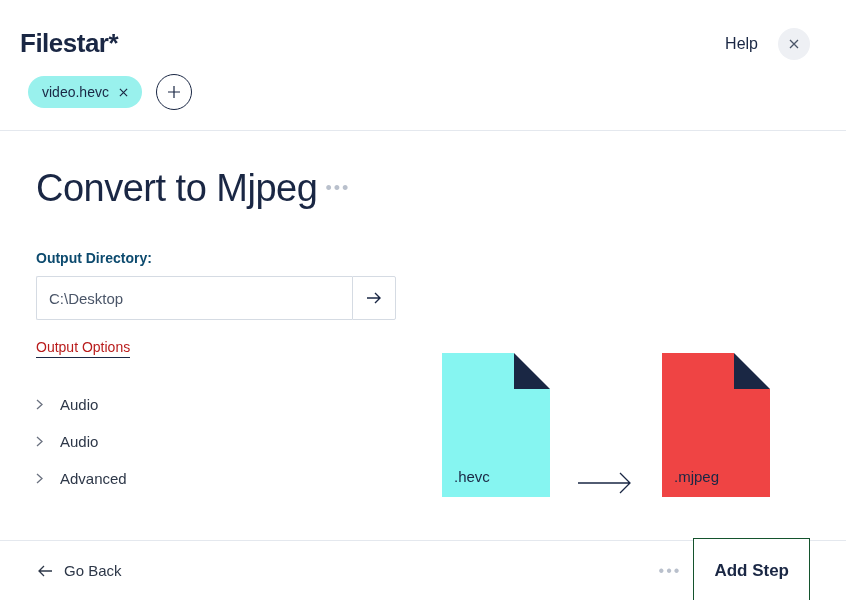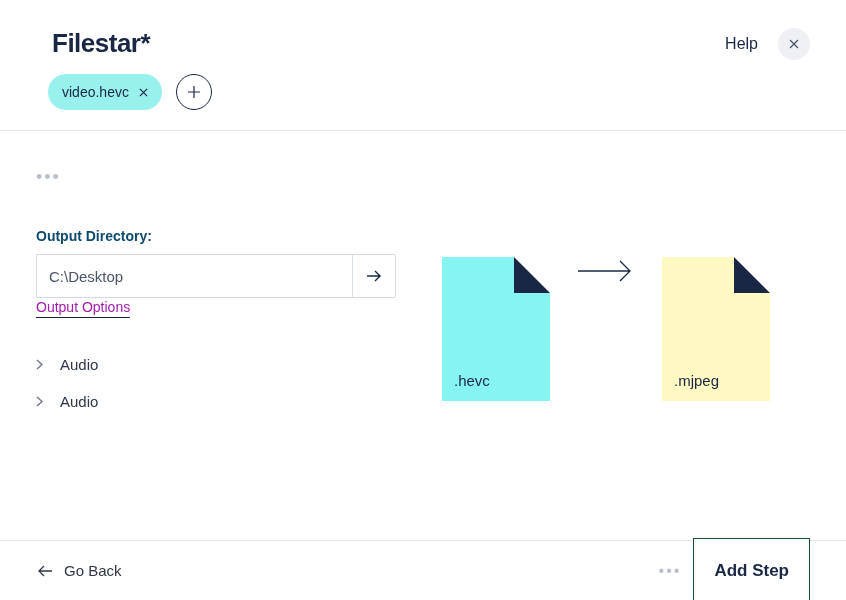--- a/index.html
+++ b/index.html
@@ -1,41 +1,41 @@
 <!DOCTYPE html>
 <html><head>
 <meta charset="utf-8">
 <style>
 * { box-sizing: border-box; margin: 0; padding: 0; }
 body { font-family: -apple-system, BlinkMacSystemFont, "Segoe UI", Arial, sans-serif; background: #fff; color: #1a2744; width: 846px; height: 600px; overflow: hidden; position: relative; }
-.header { padding: 28px 36px 14px 52px; display: flex; justify-content: space-between; align-items: flex-start; }
+.header { padding: 28px 36px 14px 20px; display: flex; justify-content: space-between; align-items: flex-start; }
 .logo { font-size: 26px; font-weight: 600; color: #1a2744; letter-spacing: -0.5px; }
 .header-right { display: flex; align-items: center; gap: 20px; justify-content: space-between; }
 .help-link { color: #1a2744; font-size: 16px; cursor: pointer; }
 .close-circle { width: 32px; height: 32px; border-radius: 50%; background: #eef0f4; display: flex; align-items: center; justify-content: center; cursor: pointer; font-size: 16px; color: #4a5568; }
-.file-row { padding: 0 36px 20px 48px; display: flex; gap: 14px; }
+.file-row { padding: 0 36px 20px 28px; display: flex; align-items: center; gap: 14px; }
 .file-chip { background: #99f1ed; color: #1a2744; border-radius: 18px; padding: 8px 14px; display: flex; align-items: center; gap: 10px; font-size: 14px; }
 .chip-close { font-size: 13px; cursor: pointer; color: #1a2744; }
 .add-circle { width: 36px; height: 36px; border-radius: 50%; border: 1px solid #1a2744; display: flex; align-items: center; justify-content: center; cursor: pointer; font-size: 18px; color: #1a2744; background: #fff; }
 .divider { height: 1px; background: #e4e8ee; width: 100%; }
 .content { padding: 36px 36px 20px 36px; display: flex; justify-content: space-between; }
 .left-col { flex: 1; max-width: 360px; }
 .page-title { font-size: 38px; font-weight: 400; color: #1a2744; display: flex; align-items: center; gap: 8px; letter-spacing: -0.5px; margin-bottom: 40px; }
 .title-dots { color: #b9c0cc; font-size: 18px; letter-spacing: 2px; }
 .field-label { font-size: 14px; font-weight: 600; color: #0c4a6e; margin-bottom: 10px; }
-.input-group { display: flex; margin-bottom: 0; }
+.input-group { display: flex; margin-bottom: 18px; }
 .dir-input { flex: 1; border: 1px solid #d5dbe3; border-right: none; padding: 10px 12px; font-size: 15px; color: #4a5568; border-radius: 2px 0 0 2px; outline: none; height: 44px; }
 .dir-btn { width: 44px; height: 44px; border: 1px solid #d5dbe3; background: #fff; display: flex; align-items: center; justify-content: center; cursor: pointer; border-radius: 0 2px 2px 0; }
-.link-underline { font-size: 14px; color: #a21caf; border-bottom: 1px solid #1a2744; padding-bottom: 2px; display: inline-block; cursor: pointer; margin-bottom: 28px; }
+.link-underline { font-size: 14px; color: #b91c1c; border-bottom: 1px solid #1a2744; padding-bottom: 2px; display: inline-block; cursor: pointer; margin-bottom: 28px; }
 .accordion-item { display: flex; align-items: center; gap: 12px; padding: 10px 0; cursor: pointer; font-size: 15px; color: #2d3748; }
 .chevron { font-size: 12px; color: #6b7280; width: 12px; display: inline-flex; }
-.illustration { display: flex; align-items: flex-start; gap: 26px; padding-top: 90px; padding-right: 40px; }
+.illustration { display: flex; align-items: flex-end; gap: 26px; padding-top: 90px; padding-right: 40px; }
 .file-icon { width: 108px; height: 144px; position: relative; display: flex; align-items: flex-end; padding: 12px; font-size: 15px; color: #1a2744; }
 .file-icon.cyan { background: #86f5f1; }
-.file-icon.pink { background: #fef9c3; }
+.file-icon.pink { background: #ef4444; }
 .file-fold { position: absolute; top: 0; right: 0; width: 36px; height: 36px; background: #1a2744; }
 .file-fold::before { content: ""; position: absolute; top: 0; right: 0; width: 0; height: 0; border-top: 36px solid #fff; border-left: 36px solid transparent; }
 .arrow-between { display: flex; align-items: center; }
 .footer { position: absolute; bottom: 0; left: 0; right: 0; height: 60px; border-top: 1px solid #e4e8ee; display: flex; align-items: center; justify-content: space-between; padding: 0 36px; }
 .go-back { display: flex; align-items: center; gap: 10px; cursor: pointer; font-size: 15px; color: #2d3748; }
 .footer-right { display: flex; align-items: center; gap: 12px; }
 .footer-dots { color: #b9c0cc; font-size: 16px; letter-spacing: 2px; cursor: pointer; }
 .btn-outline { border: 1px solid #14532d; background: #fff; color: #1a2744; padding: 22px 20px; font-size: 17px; font-weight: 600; cursor: pointer; }
 .btn-primary { border: 1px solid #1a2744; background: #1a2744; color: #fff; padding: 10px 24px; font-size: 15px; font-weight: 600; cursor: pointer; }
 svg { display: block; }
@@ -73,20 +73,21 @@
         </svg>
     </span>
   </div>
 </div>
 
 <div class="divider"></div>
 
 <div class="content">
   <div class="left-col">
     <h1 class="page-title">
+      <span>Convert to Mjpeg</span>
       <span class="title-dots">•••</span>
     </h1>
 
     <div class="field-label">Output Directory:</div>
     <div class="input-group">
       <input class="dir-input" value="C:\Desktop" style="">
       <button class="dir-btn">
         <span>
           <svg width="18" height="14" viewBox="0 0 18 14">
               <path d="M2 7 H15 M10 2 L15 7 L10 12" stroke="#1a2744" stroke-width="1.4" fill="none"></path>
@@ -105,20 +106,28 @@
       </span>
       <span>Audio</span>
     </div>
     <div class="accordion-item">
       <span class="chevron">
         <svg width="7" height="11" viewBox="0 0 7 11">
             <path d="M1 1 L6 5.5 L1 10" stroke="#6b7280" stroke-width="1.3" fill="none"></path>
           </svg>
       </span>
       <span>Audio</span>
+    </div>
+    <div class="accordion-item">
+      <span class="chevron">
+        <svg width="7" height="11" viewBox="0 0 7 11">
+            <path d="M1 1 L6 5.5 L1 10" stroke="#6b7280" stroke-width="1.3" fill="none"></path>
+          </svg>
+      </span>
+      <span>Advanced</span>
     </div>
   </div>
 
   <div class="illustration">
     <div class="file-icon cyan">
       <div class="file-fold"></div>
       <span>.hevc</span>
     </div>
     <div class="arrow-between">
       <svg width="60" height="28" viewBox="0 0 60 28">

